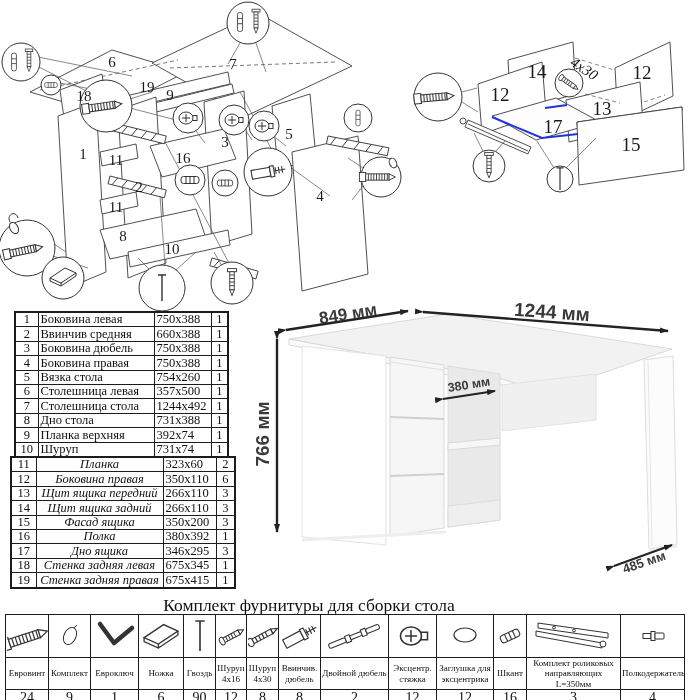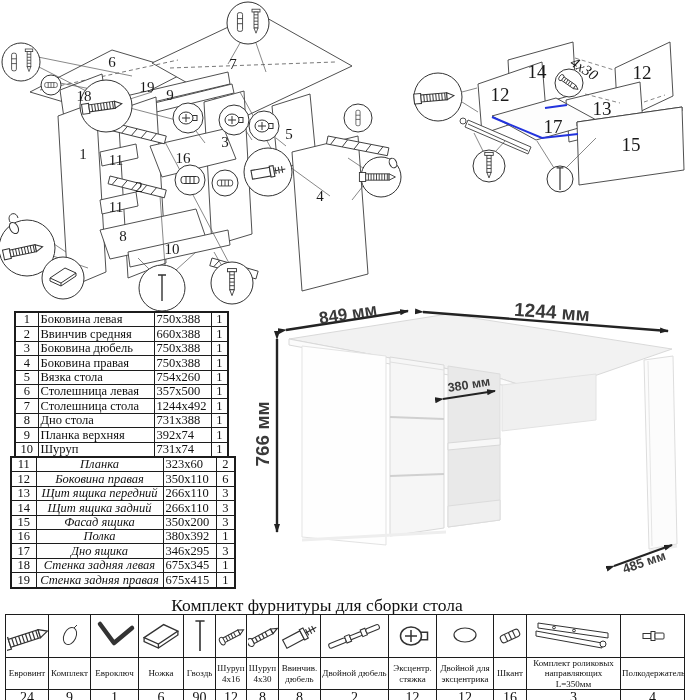--- a/index.html
+++ b/index.html
@@ -25,21 +25,21 @@
   #parts-a td.c-name{text-align:left;}
   #parts-b td.c-name{text-align:center;font-style:italic;}
   td.c-size{text-align:left;margin-left:16px;}
   
   #desk{position:absolute;left:240px;top:298px;width:449px;height:300px;}
   #desk svg{position:absolute;left:0;top:0;}
   .dim{position:absolute;font-family:"Liberation Sans",sans-serif;
        font-weight:bold;color:#3a3a3a;white-space:nowrap;line-height:1;}
   
   #hw-title{position:absolute;left:0;top:595px;width:618px;text-align:center;
-       font-size:17.5px;color:#111;margin-left:8px;}
+       font-size:17.5px;color:#111;}
   #hw-table{position:absolute;left:5px;top:614px;width:679px;
        border-collapse:collapse;table-layout:fixed;}
   #hw-table td{border:1px solid #1c1c1c;padding:0 1px;text-align:center;
        overflow:hidden;}
   #hw-table tr.r-icon td{height:42px;}
   #hw-table tr.r-name td{height:26px;font-size:9px;line-height:1.15;
        font-family:"Liberation Serif",serif;}
   #hw-table tr.r-qty td{height:16px;font-size:14px;
        font-family:"Liberation Serif",serif;}
   #hw-table svg{vertical-align:middle;}
@@ -509,21 +509,21 @@
     <td>Евровинт</td>
     <td>Комплект</td>
     <td>Евроключ</td>
     <td>Ножка</td>
     <td>Гвоздь</td>
     <td>Шуруп 4x16</td>
     <td>Шуруп 4x30</td>
     <td>Ввинчив. дюбель</td>
     <td>Двойной дюбель</td>
     <td>Эксцентр. стяжка</td>
-    <td>Двойной для эксцентрика</td>
+    <td>Заглушка для эксцентрика</td>
     <td>Шкант</td>
     <td>Комплект роликовых направляющих L=350мм</td>
     <td>Полкодержатель</td>
   </tr>
   <tr class="r-qty">
     <td>24</td>
     <td>9</td>
     <td>1</td>
     <td>6</td>
     <td>90</td>

